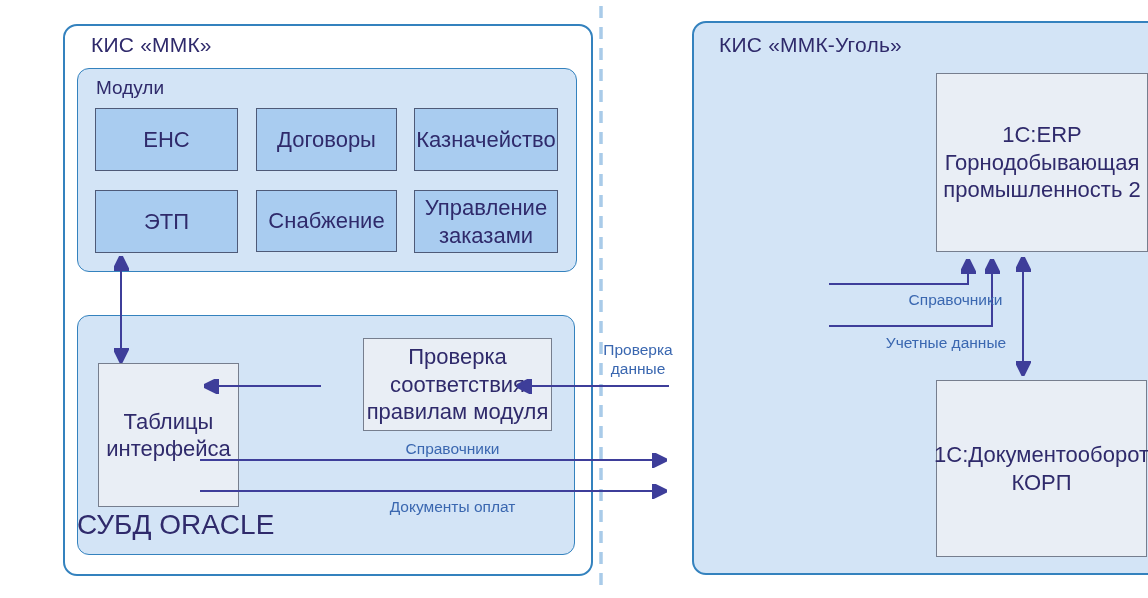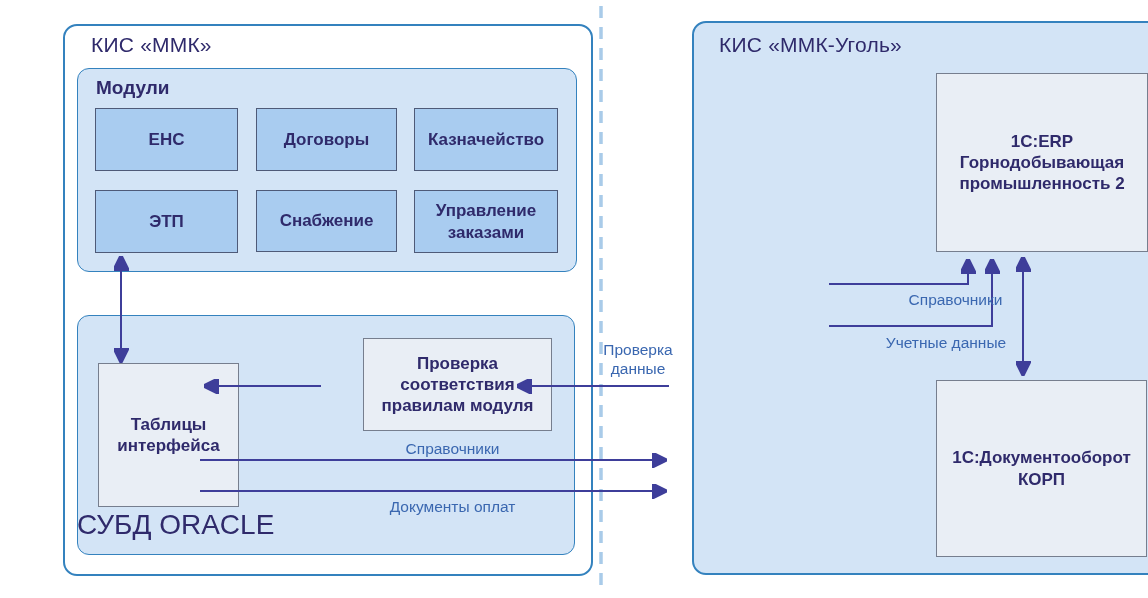--- a/index.html
+++ b/index.html
@@ -29,25 +29,25 @@
   }
   .outer.filled{background:var(--panel-fill);}
   .sys-title{
     font-size:21px;font-weight:500;letter-spacing:.2px;white-space:nowrap;
   }
   .panel{
     background:var(--panel-fill);
     border:1.5px solid var(--border-blue);
     border-radius:12px;
   }
-  .panel-title{font-size:19px;font-weight:700;text-align:center;}
+  .panel-title{font-size:19px;font-weight:400;text-align:center;}
   .box{
     display:flex;align-items:center;justify-content:center;
-    text-align:center;font-size:17px;line-height:1.25;
-    white-space:pre-line;font-weight:700;
+    text-align:center;font-size:22px;line-height:1.25;
+    white-space:pre-line;font-weight:400;
   }
   .module-box{
     background:var(--module-fill);
     border:1px solid var(--module-border);
   }
   .gray-box{
     background:var(--gray-fill);
     border:1px solid var(--gray-border);
   }
   .dbms-label{

